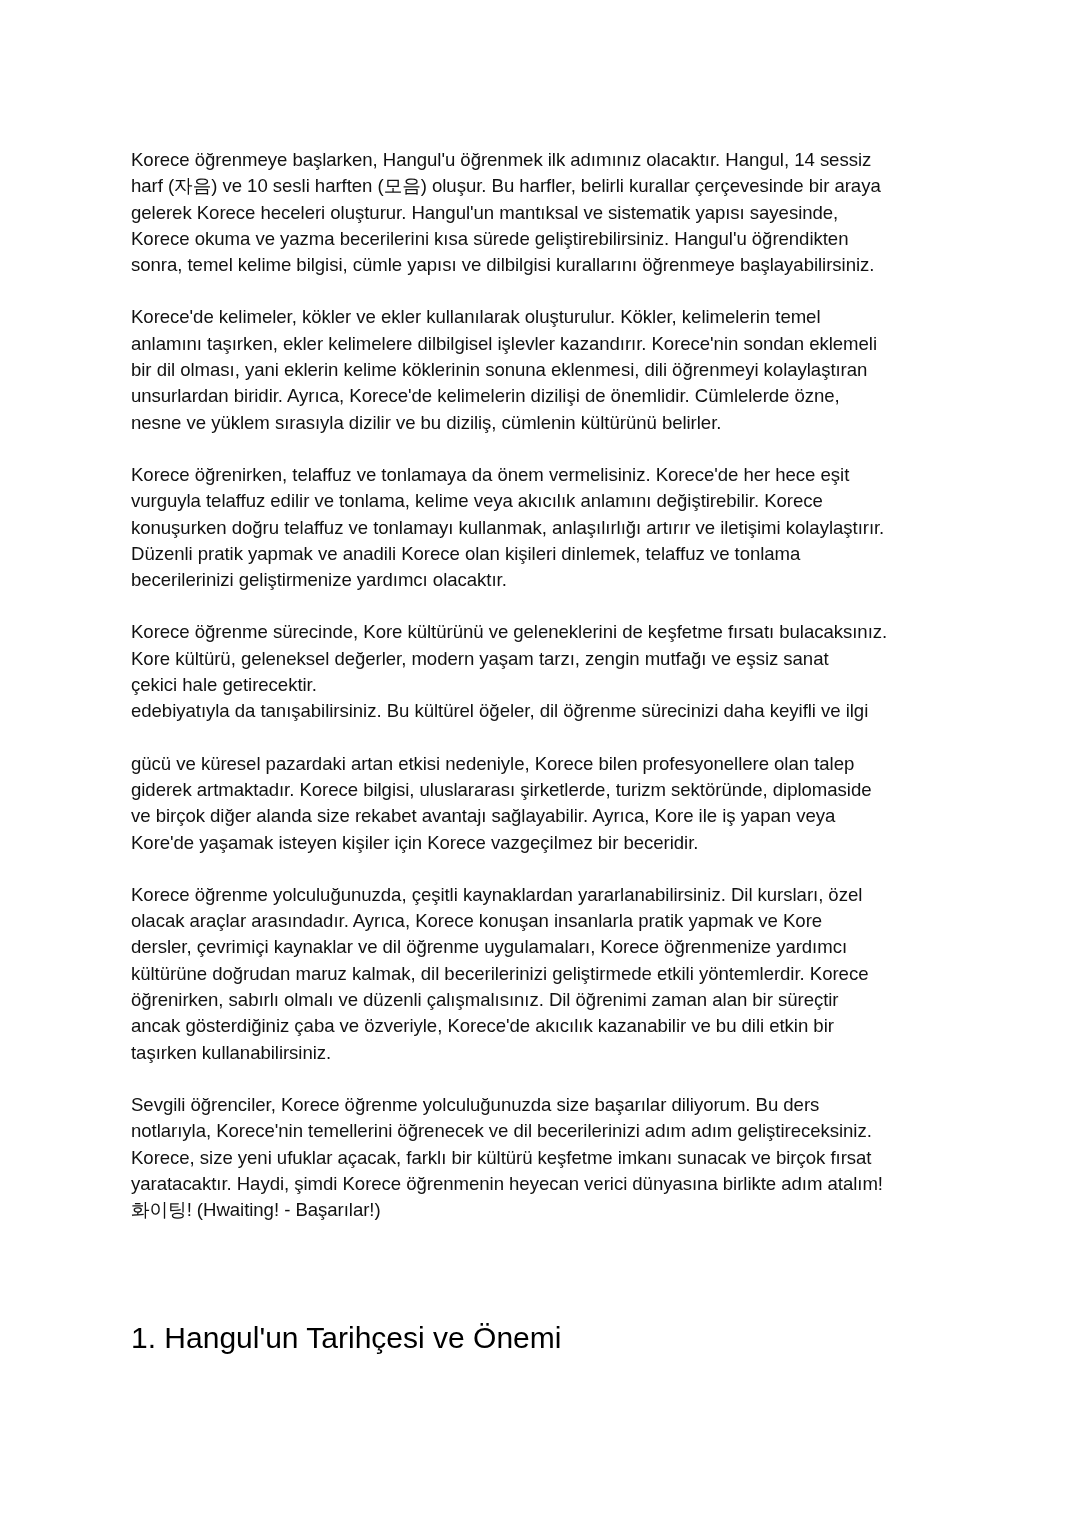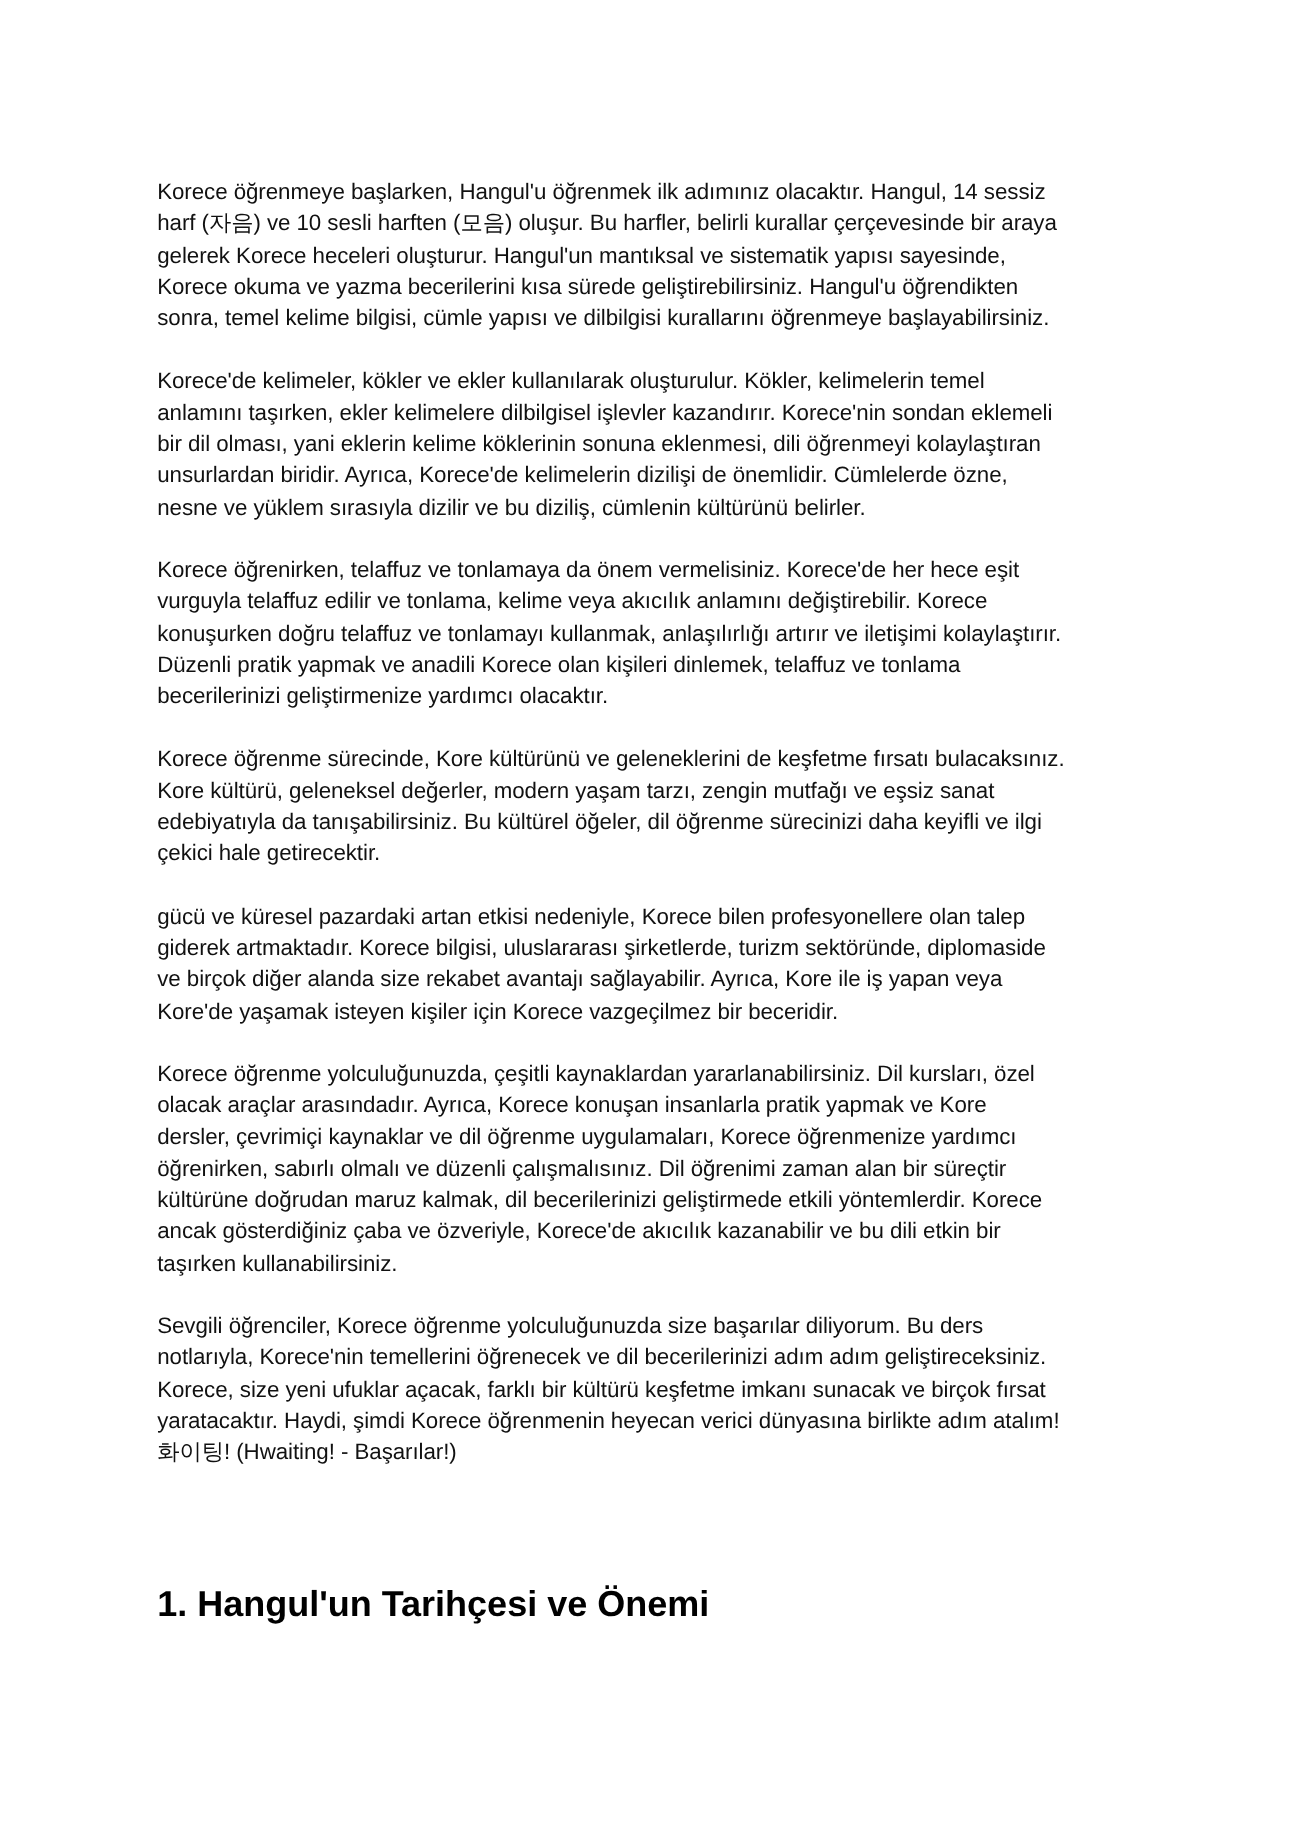--- a/index.html
+++ b/index.html
@@ -31,21 +31,21 @@
     .para .line {
       display: block;
       white-space: nowrap;
     }
     .heading {
       position: absolute;
       left: 131px;
       top: 1318px;
       margin: 0;
       font-size: 30px;
-      font-weight: bold;
+      font-weight: normal;
       line-height: 40px;
       color: #000000;
       white-space: nowrap;
     }
   </style>
 </head>
 <body>
 
 <div class="page">
 
@@ -69,37 +69,37 @@
     <span class="line">Korece öğrenirken, telaffuz ve tonlamaya da önem vermelisiniz. Korece'de her hece eşit</span>
     <span class="line">vurguyla telaffuz edilir ve tonlama, kelime veya akıcılık anlamını değiştirebilir. Korece</span>
     <span class="line">konuşurken doğru telaffuz ve tonlamayı kullanmak, anlaşılırlığı artırır ve iletişimi kolaylaştırır.</span>
     <span class="line">Düzenli pratik yapmak ve anadili Korece olan kişileri dinlemek, telaffuz ve tonlama</span>
     <span class="line">becerilerinizi geliştirmenize yardımcı olacaktır.</span>
   </p>
 
   <p class="para">
     <span class="line">Korece öğrenme sürecinde, Kore kültürünü ve geleneklerini de keşfetme fırsatı bulacaksınız.</span>
     <span class="line">Kore kültürü, geleneksel değerler, modern yaşam tarzı, zengin mutfağı ve eşsiz sanat</span>
+    <span class="line">çekici hale getirecektir.</span>
     <span class="line">edebiyatıyla da tanışabilirsiniz. Bu kültürel öğeler, dil öğrenme sürecinizi daha keyifli ve ilgi</span>
-    <span class="line">çekici hale getirecektir.</span>
   </p>
 
   <p class="para">
     <span class="line">gücü ve küresel pazardaki artan etkisi nedeniyle, Korece bilen profesyonellere olan talep</span>
     <span class="line">giderek artmaktadır. Korece bilgisi, uluslararası şirketlerde, turizm sektöründe, diplomaside</span>
     <span class="line">ve birçok diğer alanda size rekabet avantajı sağlayabilir. Ayrıca, Kore ile iş yapan veya</span>
     <span class="line">Kore'de yaşamak isteyen kişiler için Korece vazgeçilmez bir beceridir.</span>
   </p>
 
   <p class="para">
     <span class="line">Korece öğrenme yolculuğunuzda, çeşitli kaynaklardan yararlanabilirsiniz. Dil kursları, özel</span>
     <span class="line">olacak araçlar arasındadır. Ayrıca, Korece konuşan insanlarla pratik yapmak ve Kore</span>
     <span class="line">dersler, çevrimiçi kaynaklar ve dil öğrenme uygulamaları, Korece öğrenmenize yardımcı</span>
+    <span class="line">kültürüne doğrudan maruz kalmak, dil becerilerinizi geliştirmede etkili yöntemlerdir. Korece</span>
     <span class="line">öğrenirken, sabırlı olmalı ve düzenli çalışmalısınız. Dil öğrenimi zaman alan bir süreçtir</span>
-    <span class="line">kültürüne doğrudan maruz kalmak, dil becerilerinizi geliştirmede etkili yöntemlerdir. Korece</span>
     <span class="line">ancak gösterdiğiniz çaba ve özveriyle, Korece'de akıcılık kazanabilir ve bu dili etkin bir</span>
     <span class="line">taşırken kullanabilirsiniz.</span>
   </p>
 
   <p class="para">
     <span class="line">Sevgili öğrenciler, Korece öğrenme yolculuğunuzda size başarılar diliyorum. Bu ders</span>
     <span class="line">notlarıyla, Korece'nin temellerini öğrenecek ve dil becerilerinizi adım adım geliştireceksiniz.</span>
     <span class="line">Korece, size yeni ufuklar açacak, farklı bir kültürü keşfetme imkanı sunacak ve birçok fırsat</span>
     <span class="line">yaratacaktır. Haydi, şimdi Korece öğrenmenin heyecan verici dünyasına birlikte adım atalım!</span>
     <span class="line">화이팅! (Hwaiting! - Başarılar!)</span>

